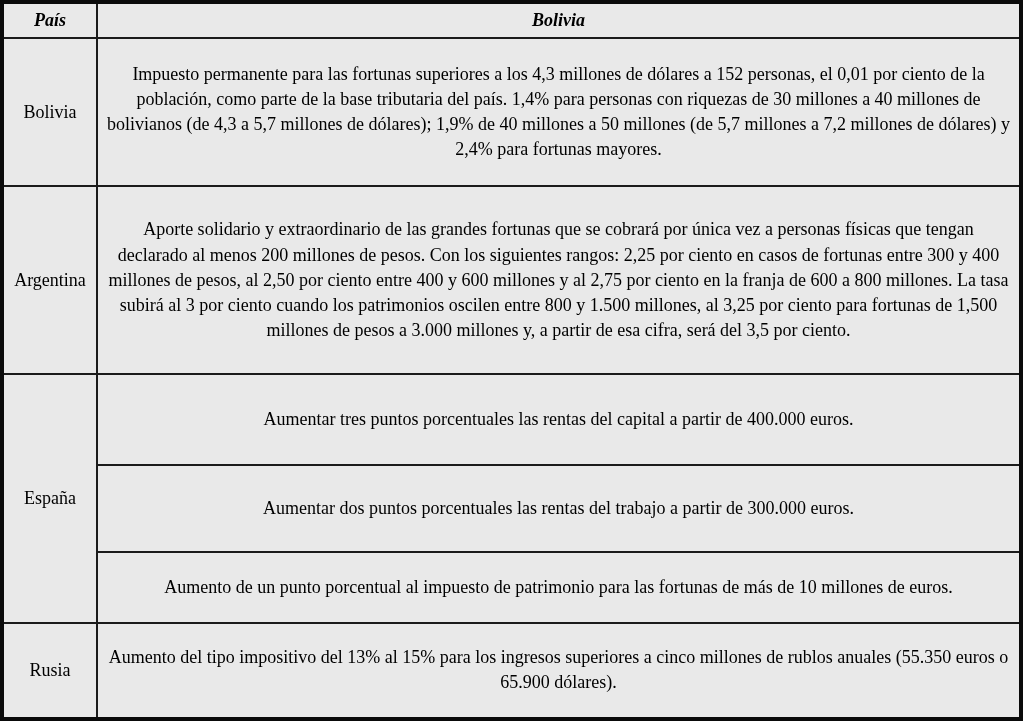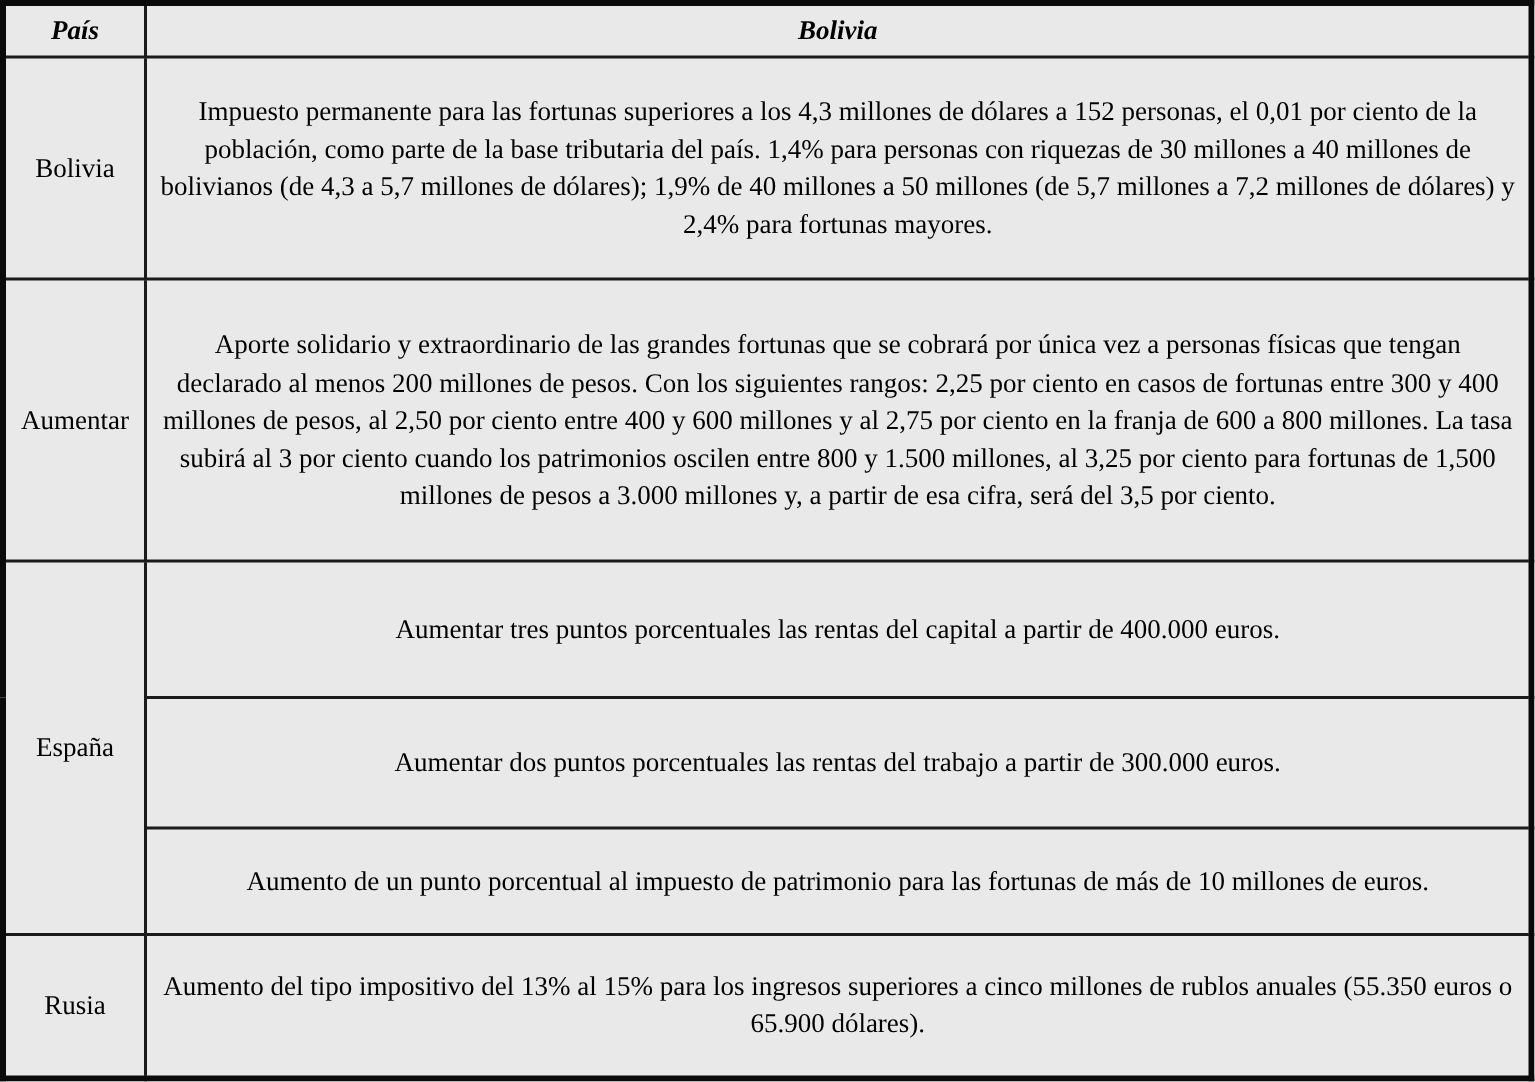--- a/index.html
+++ b/index.html
@@ -61,21 +61,21 @@
       <th class="header-cell">País</th>
       <th class="header-cell">Bolivia</th>
     </tr>
 
     <tr class="row-bolivia">
       <td class="country-cell">Bolivia</td>
       <td class="action-cell">Impuesto permanente para las fortunas superiores a los 4,3 millones de dólares a 152 personas, el 0,01 por ciento de la población, como parte de la base tributaria del país. 1,4% para personas con riquezas de 30 millones a 40 millones de bolivianos (de 4,3 a 5,7 millones de dólares); 1,9% de 40 millones a 50 millones (de 5,7 millones a 7,2 millones de dólares) y 2,4% para fortunas mayores.</td>
     </tr>
 
     <tr class="row-argentina">
-      <td class="country-cell">Aumentar</td>
+      <td class="country-cell">Argentina</td>
       <td class="action-cell">Aporte solidario y extraordinario de las grandes fortunas que se cobrará por única vez a personas físicas que tengan declarado al menos 200 millones de pesos. Con los siguientes rangos: 2,25 por ciento en casos de fortunas entre 300 y 400 millones de pesos, al 2,50 por ciento entre 400 y 600 millones y al 2,75 por ciento en la franja de 600 a 800 millones. La tasa subirá al 3 por ciento cuando los patrimonios oscilen entre 800 y 1.500 millones, al 3,25 por ciento para fortunas de 1,500 millones de pesos a 3.000 millones y, a partir de esa cifra, será del 3,5 por ciento.</td>
     </tr>
 
     <tr class="row-espana-1">
       <td class="country-cell" rowspan="3">España</td>
       <td class="action-cell">Aumentar tres puntos porcentuales las rentas del capital a partir de 400.000 euros.</td>
     </tr>
     <tr class="row-espana-2">
       <td class="action-cell">Aumentar dos puntos porcentuales las rentas del trabajo a partir de 300.000 euros.</td>
     </tr>

